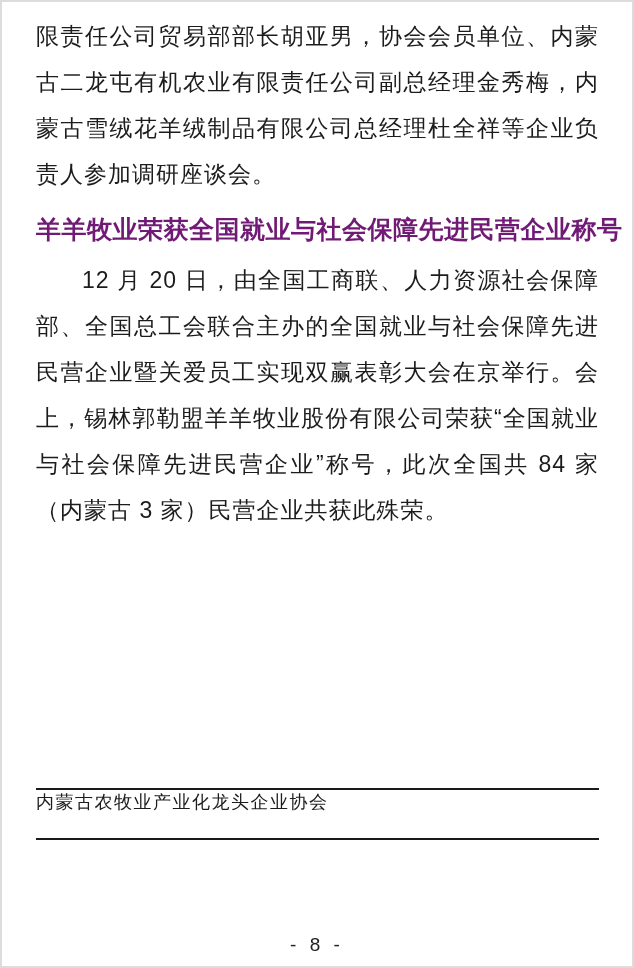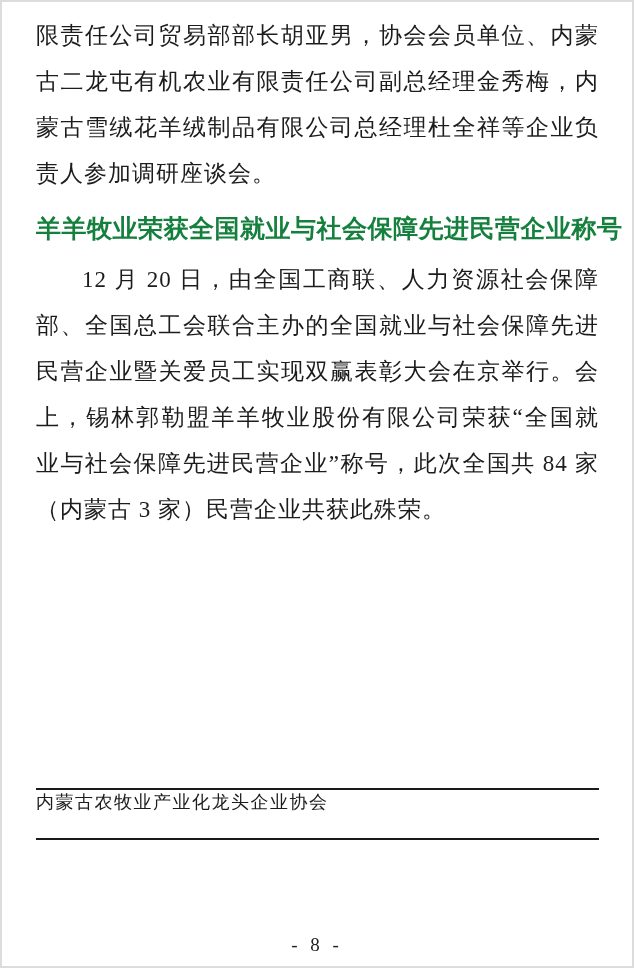--- a/index.html
+++ b/index.html
@@ -8,21 +8,21 @@
     background: #ffffff;
   }
   .page {
     position: relative;
     width: 634px;
     height: 968px;
     box-sizing: border-box;
     background: #ffffff;
     border: 2px solid #dcdcdc;
     overflow: hidden;
-    font-family: Liberation Serif, serif;
+    font-family: Liberation Sans, sans-serif;
     color: #1c1c1c;
   }
   .content {
     position: absolute;
     left: 34px;
     right: 33px;
     top: 11px;
   }
   p.body {
     margin: 0;
@@ -36,21 +36,21 @@
   p.indent {
     text-indent: 2em;
   }
   .heading {
     margin: 15px 0 11px 0;
     font-size: 25px;
     line-height: 34px;
     font-weight: bold;
     letter-spacing: 0.5px;
     white-space: nowrap;
-    color: #15803d;
+    color: #701a75;
   }
   .footer {
     position: absolute;
     left: 34px;
     right: 33px;
     top: 786px;
     height: 52px;
     box-sizing: border-box;
     border-top: 2px solid #1a1a1a;
     border-bottom: 2px solid #1a1a1a;

